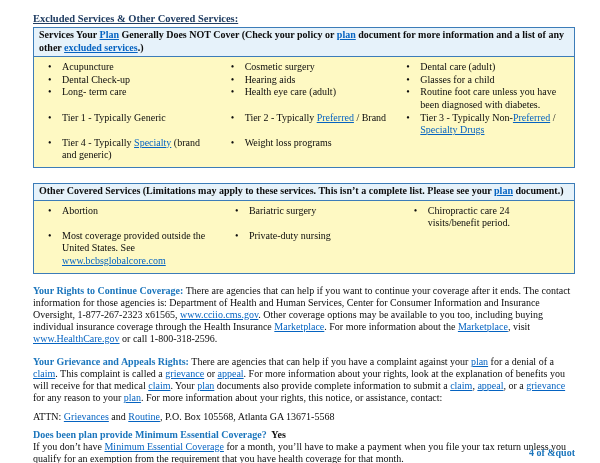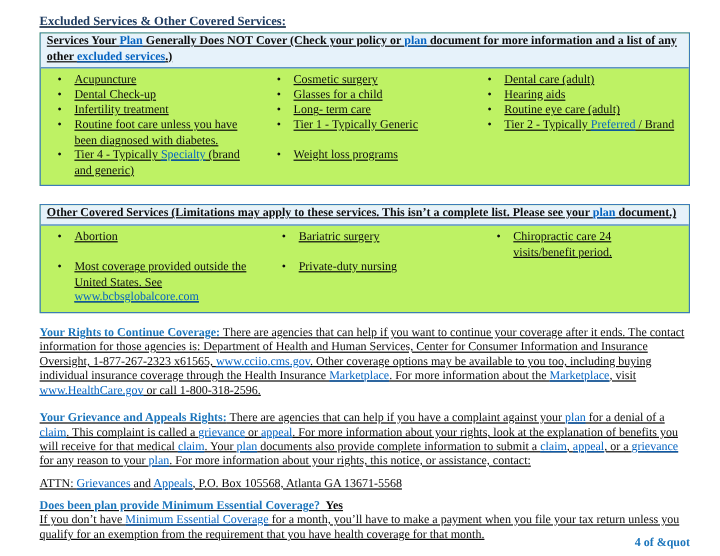--- a/index.html
+++ b/index.html
@@ -2,28 +2,28 @@
 <html><head>
 <meta charset="utf-8">
 <style>
   * { margin:0; padding:0; box-sizing:border-box; }
   html,body { background:#ffffff; }
   body {
     width:600px; height:463px; overflow:hidden;
     font-family:"Liberation Serif","DejaVu Serif",serif;
     font-size:10px; color:#0c0c0c; position:relative;
   }
-  .page { position:relative; width:600px; height:463px; padding:13px 25px 0 33px;text-decoration:underline; }
+  .page { position:relative; width:600px; height:463px; padding:13px 25px 0 33px; }
 
   .doc-title {
     font-weight:bold; font-size:10.5px; color:#1f3c61;
     text-decoration:underline; margin-bottom:3px;
   }
 
-  .tbl { border:1.5px solid #3c7cb8; background:#bef264; }
+  .tbl { border:1.5px solid #3c7cb8; background:#fef9c3; }
   .tbl.t1 { margin-bottom:7px; }
   .tbl.t2 { margin-bottom:11px;margin-top:15px; }
   .tbl-header {
     background:#e6f2fa; border-bottom:1.5px solid #3c7cb8;
     font-weight:bold; line-height:12.6px; padding:1px 5px 2px 5px;
   }
   .tbl-body { display:grid; padding:4px 6px 5px 0; }
   .t1 .tbl-body { grid-template-columns:34.2% 32.9% 32.9%; }
   .t2 .tbl-body { grid-template-columns:35.0% 33.5% 31.5%; }
   .cell {
@@ -56,28 +56,28 @@
 
   <div class="doc-title">Excluded Services &amp; Other Covered Services:</div>
 
   <div class="tbl t1">
     <div class="tbl-header"><span>Services Your </span><a class="link">Plan</a><span> Generally Does NOT Cover (Check your policy or </span><a class="link">plan</a><span> document for more information and a list of any other </span><a class="link">excluded services</a><span>.)</span></div>
     <div class="tbl-body">
       <div class="cell"><span>Acupuncture</span></div>
       <div class="cell"><span>Cosmetic surgery</span></div>
       <div class="cell"><span>Dental care (adult)</span></div>
       <div class="cell"><span>Dental Check-up</span></div>
+      <div class="cell"><span>Hearing aids</span></div>
       <div class="cell"><span>Glasses for a child</span></div>
-      <div class="cell"><span>Hearing aids</span></div>
-      <div class="cell"><span>Infertility treatment</span></div>
       <div class="cell"><span>Long- term care</span></div>
-      <div class="cell"><span>Routine eye care (adult)</span></div>
+      <div class="cell"><span>Health eye care (adult)</span></div>
       <div class="cell"><span>Routine foot care unless you have been diagnosed with diabetes.</span></div>
       <div class="cell"><span>Tier 1 - Typically Generic</span></div>
       <div class="cell"><span>Tier 2 - Typically </span><a class="link">Preferred</a><span> / Brand</span></div>
+      <div class="cell"><span>Tier 3 - Typically Non-</span><a class="link">Preferred</a><span> / </span><a class="link">Specialty Drugs</a></div>
       <div class="cell"><span>Tier 4 - Typically </span><a class="link">Specialty</a><span> (brand and generic)</span></div>
       <div class="cell"><span>Weight loss programs</span></div>
     </div>
   </div>
 
   <div class="tbl t2">
     <div class="tbl-header"><span>Other Covered Services (Limitations may apply to these services. This isn’t a complete list. Please see your </span><a class="link">plan</a><span> document.)</span></div>
     <div class="tbl-body">
       <div class="cell"><span>Abortion</span></div>
       <div class="cell"><span>Bariatric surgery</span></div>
@@ -85,21 +85,21 @@
       <div class="cell"><span>Most coverage provided outside the United States. See </span><a class="link">www.bcbsglobalcore.com</a></div>
       <div class="cell"><span>Private-duty nursing</span></div>
       <div class="cell empty"></div>
     </div>
   </div>
 
   <p class="para p1"><span class="bold blue-head">Your Rights to Continue Coverage:</span><span> There are agencies that can help if you want to continue your coverage after it ends. The contact information for those agencies is: Department of Health and Human Services, Center for Consumer Information and Insurance Oversight, 1-877-267-2323 x61565, </span><a class="link">www.cciio.cms.gov</a><span>. Other coverage options may be available to you too, including buying individual insurance coverage through the Health Insurance </span><a class="link">Marketplace</a><span>. For more information about the </span><a class="link">Marketplace</a><span>, visit </span><a class="link">www.HealthCare.gov</a><span> or call 1-800-318-2596.</span></p>
 
   <p class="para p2"><span class="bold blue-head">Your Grievance and Appeals Rights:</span><span> There are agencies that can help if you have a complaint against your </span><a class="link">plan</a><span> for a denial of a </span><a class="link">claim</a><span>. This complaint is called a </span><a class="link">grievance</a><span> or </span><a class="link">appeal</a><span>. For more information about your rights, look at the explanation of benefits you will receive for that medical </span><a class="link">claim</a><span>. Your </span><a class="link">plan</a><span> documents also provide complete information to submit a </span><a class="link">claim</a><span>, </span><a class="link">appeal</a><span>, or a </span><a class="link">grievance</a><span> for any reason to your </span><a class="link">plan</a><span>. For more information about your rights, this notice, or assistance, contact:</span></p>
 
-  <p class="para attn"><span>ATTN: </span><a class="link">Grievances</a><span> and </span><a class="link">Appeals</a><span>, P.O. Box 105568, Atlanta GA 13671-5568</span></p>
+  <p class="para attn"><span>ATTN: </span><a class="link">Grievances</a><span> and </span><a class="link">Routine</a><span>, P.O. Box 105568, Atlanta GA 13671-5568</span></p>
 
 
   <p class="para"><span class="bold blue-head">Does been plan provide Minimum Essential Coverage?</span><span class="bold">&nbsp; Yes</span></p>
   <p class="para qbody"><span>If you don’t have </span><a class="link">Minimum Essential Coverage</a><span> for a month, you’ll have to make a payment when you file your tax return unless you qualify for an exemption from the requirement that you have health coverage for that month.</span></p>
 
   <div class="page-num">4 of &amp;quot</div>
 
 </div>
 
 </body></html>

